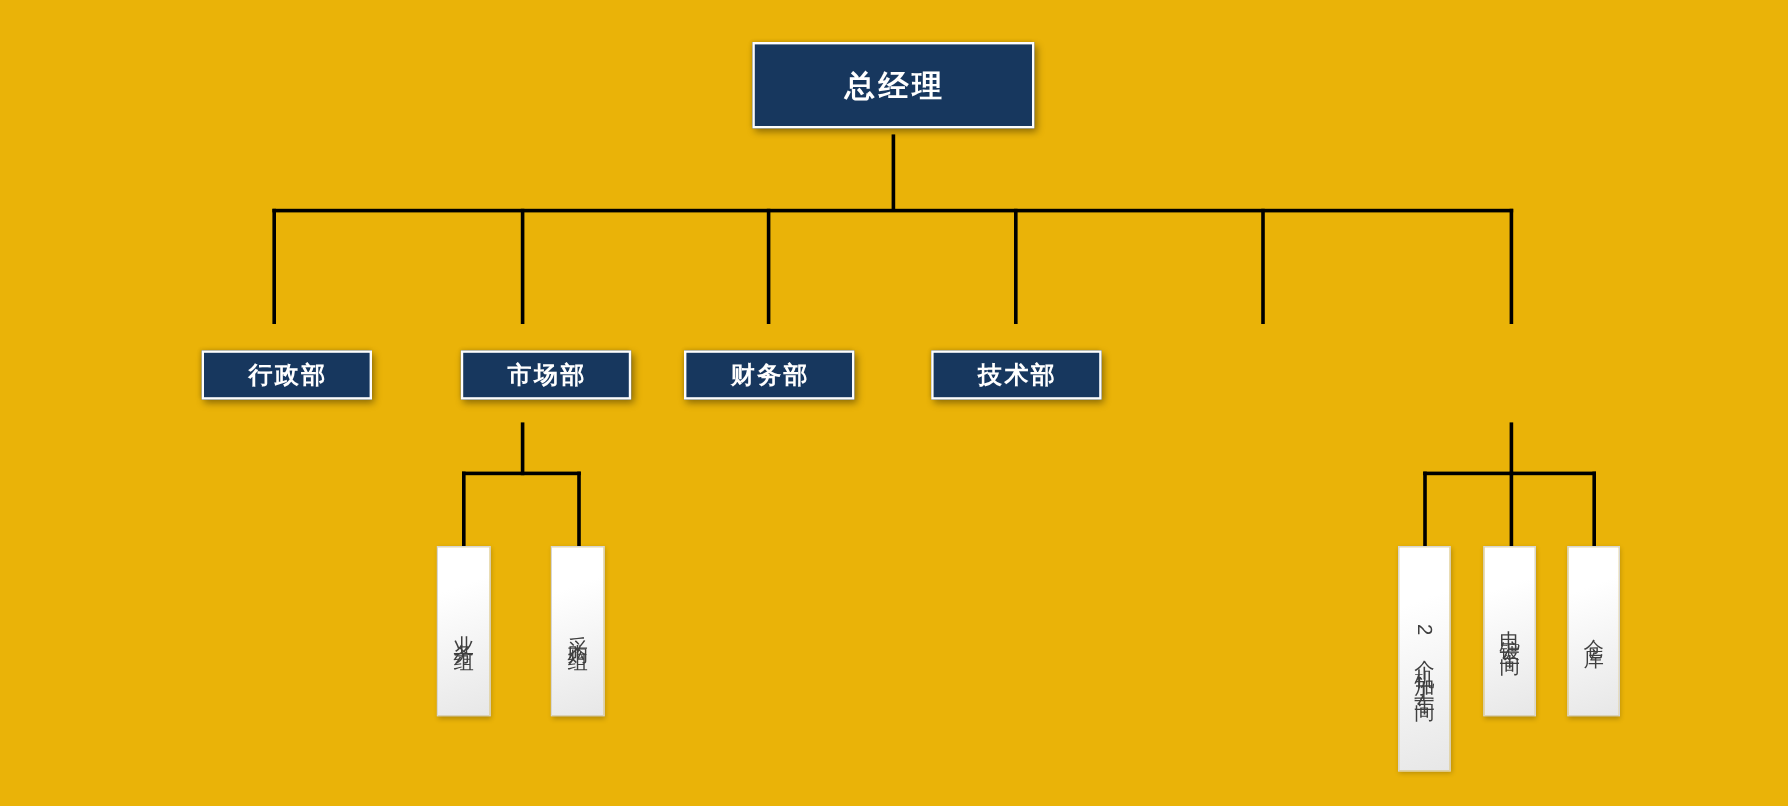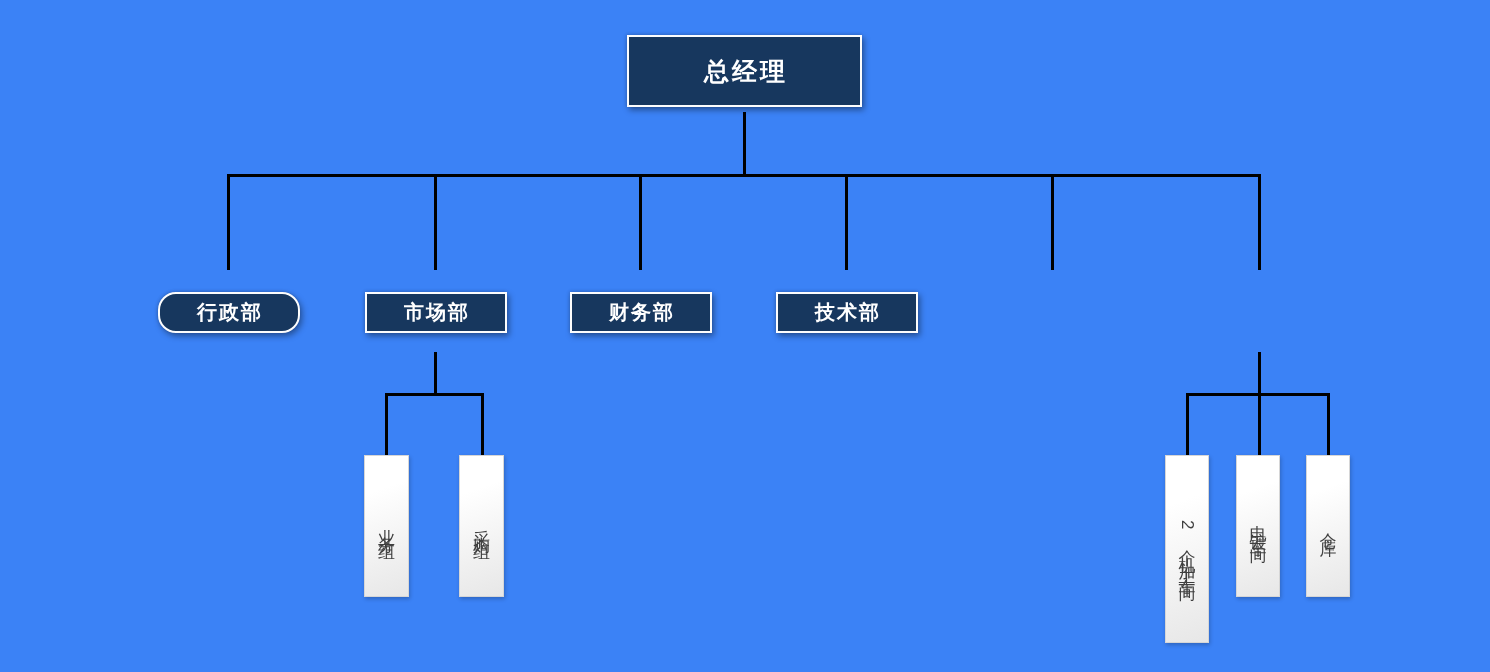--- a/index.html
+++ b/index.html
@@ -5,21 +5,21 @@
   html, body {
     margin: 0;
     padding: 0;
     background: #ffffff;
     font-family: "Liberation Sans", "DejaVu Sans", sans-serif;
   }
   .canvas {
     position: relative;
     width: 1490px;
     height: 672px;
-    background: #3b82f6;
+    background: #eab308;
     overflow: hidden;
   }
 
   
   .line {
     position: absolute;
     background: #000000;
   }
 
   
@@ -42,22 +42,22 @@
     letter-spacing: 3px;
     padding-left: 3px; 
   }
   .node.dept {
     top: 292px; width: 142px; height: 41px;
     font-size: 20px;
     font-weight: 700;
     letter-spacing: 2px;
     padding-left: 2px;
   }
-  .dept-1 { left: 158px; border-radius: 18px; }
-  .dept-2 { left: 365px; text-align: center; }
+  .dept-1 { left: 168px; }
+  .dept-2 { left: 384px; text-align: center; }
   .dept-3 { left: 570px; }
   .dept-4 { left: 776px; }
   .dept-5 { left: 982px; }
   .dept-6 { left: 1188px; }
 
   
   .leaf {
     position: absolute;
     box-sizing: border-box;
     top: 455px;

